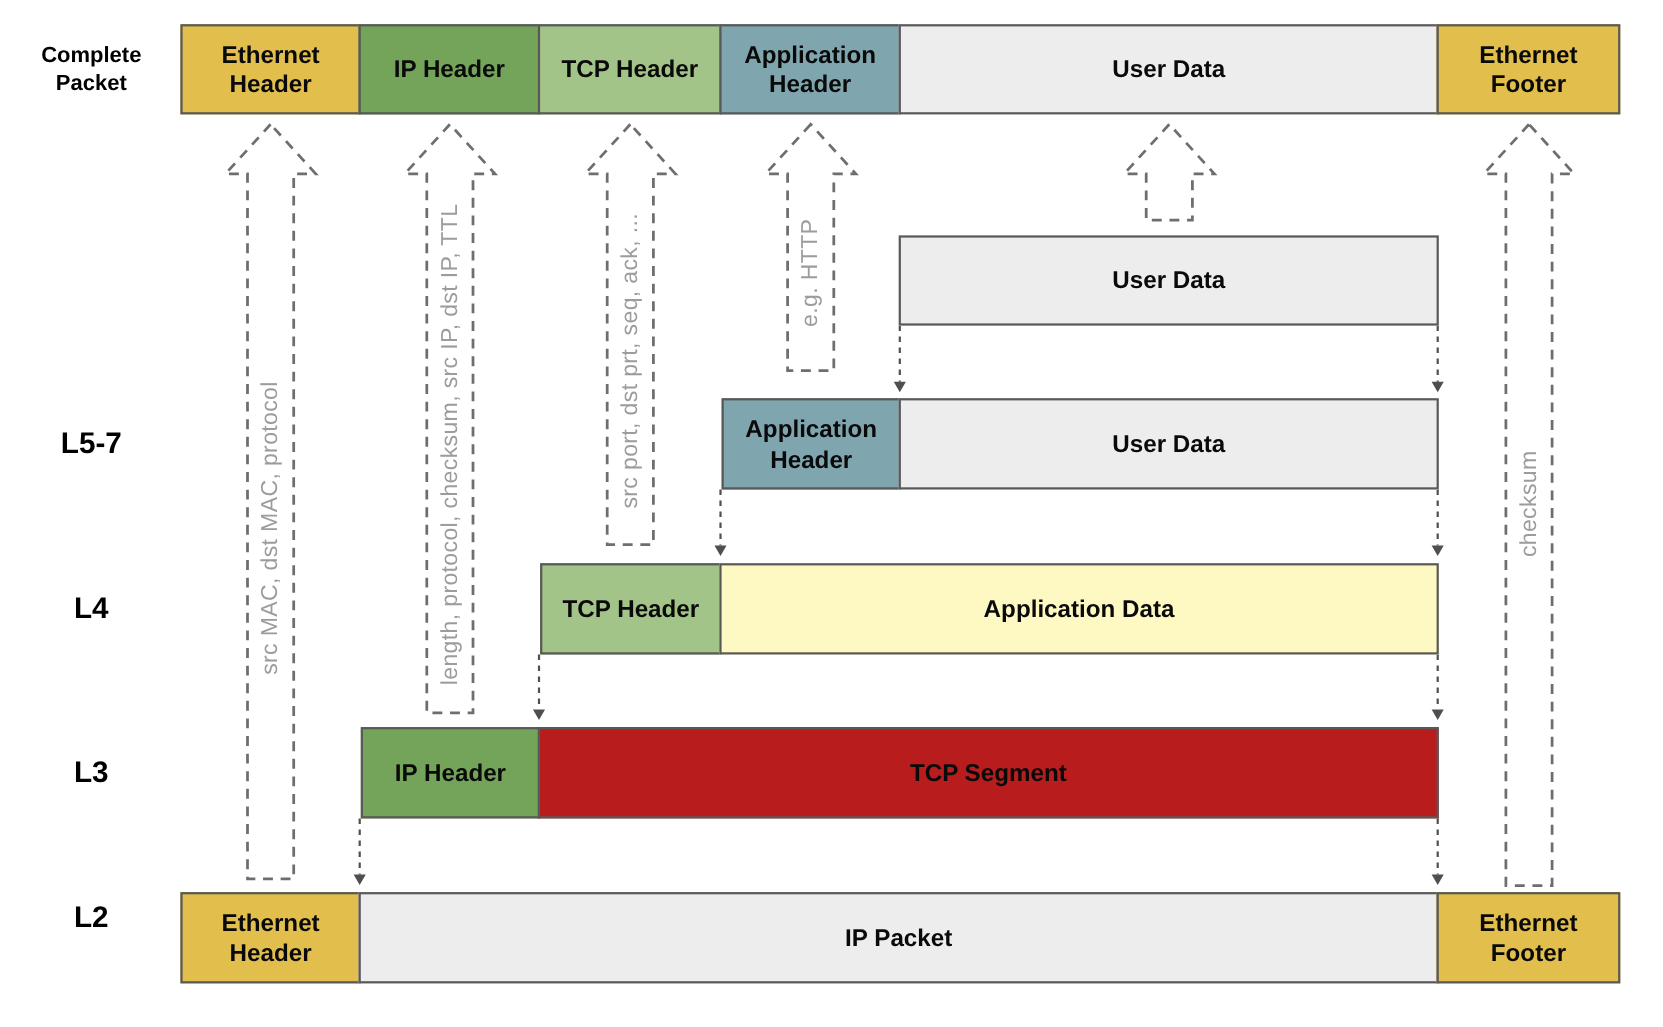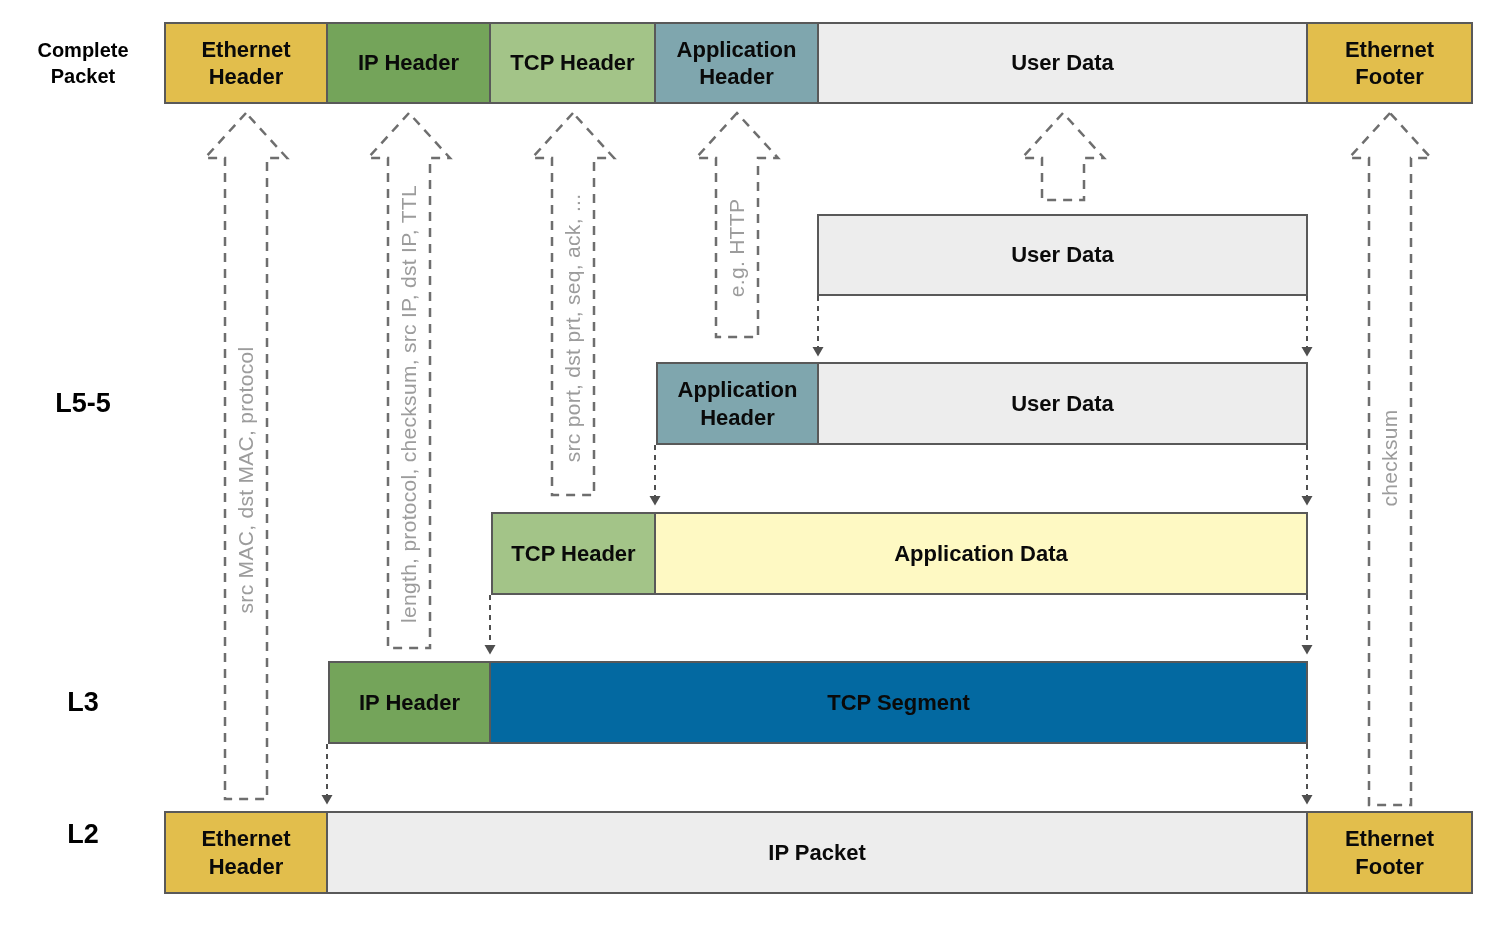--- a/index.html
+++ b/index.html
@@ -118,39 +118,40 @@
     </g>
   </svg>
 
   <div class="arrow-text" style="left:-54px; top:465px; width:600px;">src MAC, dst MAC, protocol</div>
   <div class="arrow-text" style="left:129px; top:389px; width:560px;">length, protocol, checksum, src IP, dst IP, TTL</div>
   <div class="arrow-text" style="left:373px; top:313px; width:400px;">src port, dst prt, seq, ack, ...</div>
   <div class="arrow-text" style="left:617px; top:233px; width:240px;">e.g. HTTP</div>
   <div class="arrow-text" style="left:1190px; top:443px; width:400px;">checksum</div>
 
   <div class="side-label big" style="left:8px; top:22px; width:150px; height:82px;">Complete Packet</div>
-  <div class="side-label small" style="left:8px; top:362px; width:150px; height:83px;">L5-5</div>
+  <div class="side-label small" style="left:8px; top:362px; width:150px; height:83px;">L5-7</div>
+  <div class="side-label small" style="left:8px; top:512px; width:150px; height:83px;">L4</div>
   <div class="side-label small" style="left:8px; top:661px; width:150px; height:83px;text-align:right;">L3</div>
   <div class="side-label small" style="left:8px; top:793px; width:150px; height:83px;">L2</div>
 
   <div class="box" style="left: 164px; top: 22px; width: 164px; height: 82px; background-color: rgb(226, 190, 76);">Ethernet Header</div>
   <div class="box" style="left: 326px; top: 22px; width: 165px; height: 82px; background-color: rgb(116, 164, 90);">IP Header</div>
   <div class="box" style="left: 489px; top: 22px; width: 167px; height: 82px; background-color: rgb(163, 196, 136);">TCP Header</div>
   <div class="box" style="left: 654px; top: 22px; width: 165px; height: 82px; background-color: rgb(127, 166, 174);">Application Header</div>
   <div class="box" style="left: 817px; top: 22px; width: 491px; height: 82px; background-color: rgb(237, 237, 237);">User Data</div>
   <div class="box" style="left: 1306px; top: 22px; width: 167px; height: 82px; background-color: rgb(226, 190, 76);">Ethernet Footer</div>
 
   <div class="box" style="left: 817px; top: 214px; width: 491px; height: 82px; background-color: rgb(237, 237, 237);">User Data</div>
 
   <div class="box" style="left: 656px; top: 362px; width: 163px; height: 83px; background-color: rgb(127, 166, 174);">Application Header</div>
   <div class="box" style="left: 817px; top: 362px; width: 491px; height: 83px; background-color: rgb(237, 237, 237);">User Data</div>
 
   <div class="box" style="left: 491px; top: 512px; width: 165px; height: 83px; background-color: rgb(163, 196, 136);">TCP Header</div>
   <div class="box" style="left: 654px; top: 512px; width: 654px; height: 83px; background-color: #fef9c3;">Application Data</div>
 
   <div class="box" style="left: 328px; top: 661px; width: 163px; height: 83px; background-color: rgb(116, 164, 90);">IP Header</div>
-  <div class="box" style="left: 489px; top: 661px; width: 819px; height: 83px; background-color: #0369a1;">TCP Segment</div>
+  <div class="box" style="left: 489px; top: 661px; width: 819px; height: 83px; background-color: #b91c1c;">TCP Segment</div>
 
   <div class="box" style="left: 164px; top: 811px; width: 164px; height: 83px; background-color: rgb(226, 190, 76);">Ethernet Header</div>
   <div class="box" style="left: 326px; top: 811px; width: 982px; height: 83px; background-color: rgb(237, 237, 237);">IP Packet</div>
   <div class="box" style="left: 1306px; top: 811px; width: 167px; height: 83px; background-color: rgb(226, 190, 76);">Ethernet Footer</div>
 
 </div>
 
 </body></html>

